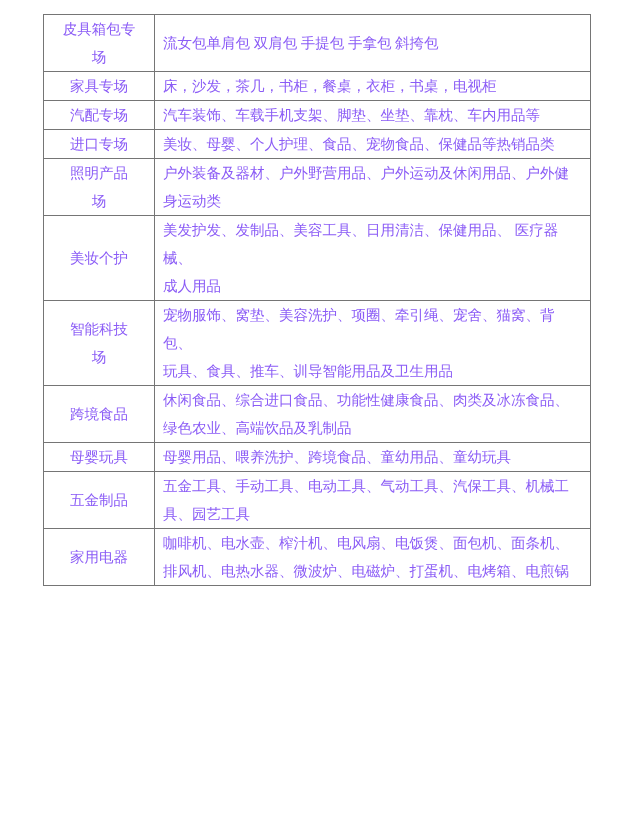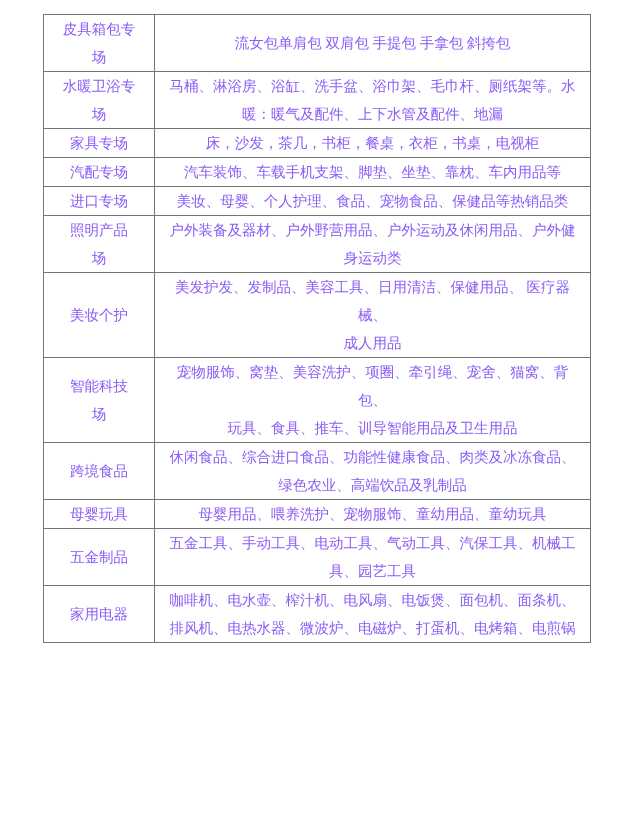--- a/index.html
+++ b/index.html
@@ -31,40 +31,34 @@
     vertical-align: middle;
     white-space: pre-line;
     word-break: break-all;
   }
   td.cat {
     width: 100px;
     text-align: center;
     padding: 0 5px;
   }
   td.desc {
-    text-align: center;
+    text-align: left;
     padding: 0 8px;
   }
 </style>
 </head>
 <body>
 
 <div class="page">
   <table class="doc-table">
     <tbody>
       <tr>
         <td class="cat">皮具箱包专
 场</td>
         <td class="desc">流女包单肩包 双肩包 手提包 手拿包 斜挎包</td>
-      </tr>
-      <tr>
-        <td class="cat">水暖卫浴专
-场</td>
-        <td class="desc">马桶、淋浴房、浴缸、洗手盆、浴巾架、毛巾杆、厕纸架等。水
-暖：暖气及配件、上下水管及配件、地漏</td>
       </tr>
       <tr>
         <td class="cat">家具专场</td>
         <td class="desc">床，沙发，茶几，书柜，餐桌，衣柜，书桌，电视柜</td>
       </tr>
       <tr>
         <td class="cat">汽配专场</td>
         <td class="desc">汽车装饰、车载手机支架、脚垫、坐垫、靠枕、车内用品等</td>
       </tr>
       <tr>
@@ -88,21 +82,21 @@
         <td class="desc">宠物服饰、窝垫、美容洗护、项圈、牵引绳、宠舍、猫窝、背包、
 玩具、食具、推车、训导智能用品及卫生用品</td>
       </tr>
       <tr>
         <td class="cat">跨境食品</td>
         <td class="desc">休闲食品、综合进口食品、功能性健康食品、肉类及冰冻食品、
 绿色农业、高端饮品及乳制品</td>
       </tr>
       <tr>
         <td class="cat">母婴玩具</td>
-        <td class="desc">母婴用品、喂养洗护、宠物服饰、童幼用品、童幼玩具</td>
+        <td class="desc">母婴用品、喂养洗护、跨境食品、童幼用品、童幼玩具</td>
       </tr>
       <tr>
         <td class="cat">五金制品</td>
         <td class="desc">五金工具、手动工具、电动工具、气动工具、汽保工具、机械工
 具、园艺工具</td>
       </tr>
       <tr>
         <td class="cat">家用电器</td>
         <td class="desc">咖啡机、电水壶、榨汁机、电风扇、电饭煲、面包机、面条机、
 排风机、电热水器、微波炉、电磁炉、打蛋机、电烤箱、电煎锅</td>

